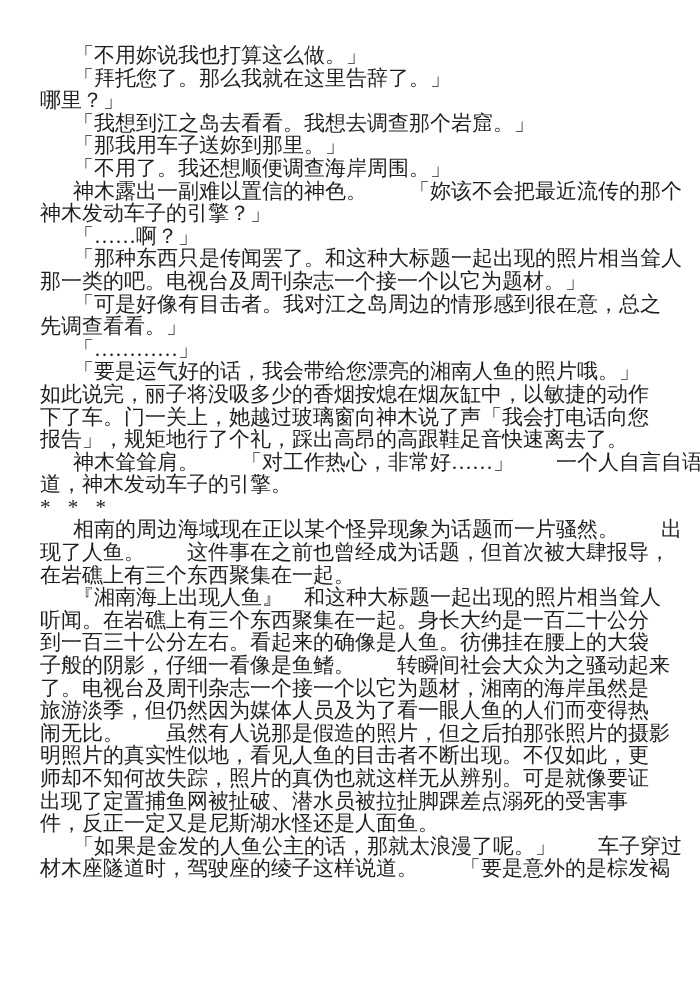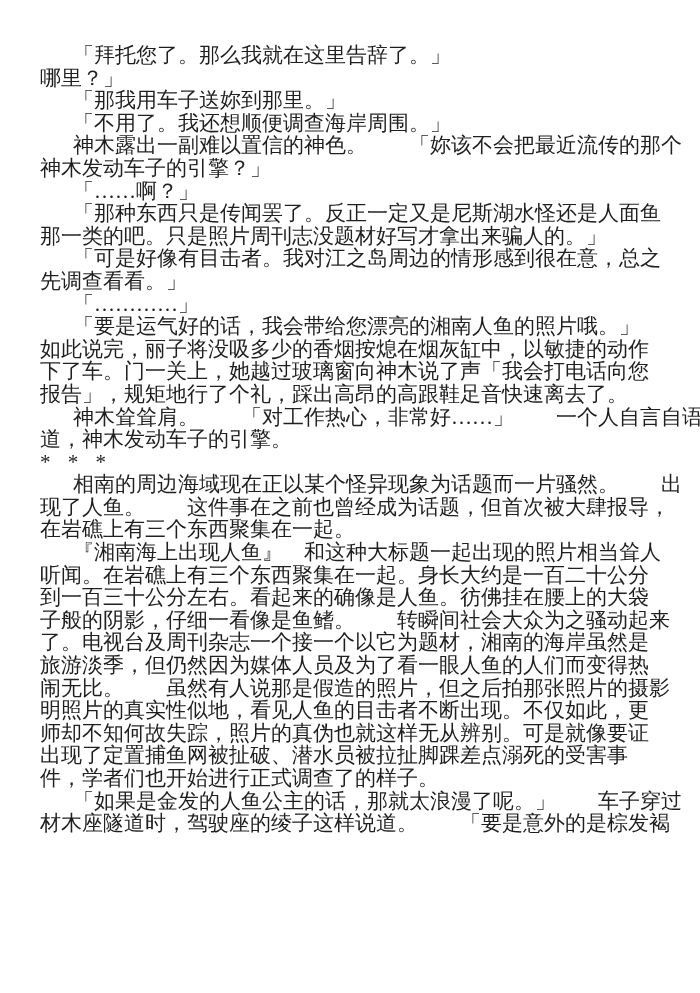--- a/index.html
+++ b/index.html
@@ -34,29 +34,31 @@
   }
   .line.separator {
     letter-spacing: 6px;
     font-size: 21px;
   }
 </style>
 </head>
 <body>
 
 <div class="page">
+  <div class="line indent">「不用妳说我也打算这么做。」</div>
   <div class="line indent">「拜托您了。那么我就在这里告辞了。」</div>
   <div class="line">哪里？」</div>
+  <div class="line indent">「我想到江之岛去看看。我想去调查那个岩窟。」</div>
   <div class="line indent">「那我用车子送妳到那里。」</div>
   <div class="line indent">「不用了。我还想顺便调查海岸周围。」</div>
   <div class="line indent">神木露出一副难以置信的神色。　　「妳该不会把最近流传的那个</div>
   <div class="line">神木发动车子的引擎？」</div>
   <div class="line indent">「……啊？」</div>
-  <div class="line indent">「那种东西只是传闻罢了。反正一定又是尼斯湖水怪还是人面鱼</div>
-  <div class="line">那一类的吧。只是照片周刊志没题材好写才拿出来骗人的。」</div>
+  <div class="line indent">「那种东西只是传闻罢了。和这种大标题一起出现的照片相当耸人</div>
+  <div class="line">那一类的吧。电视台及周刊杂志一个接一个以它为题材。」</div>
   <div class="line indent">「可是好像有目击者。我对江之岛周边的情形感到很在意，总之</div>
   <div class="line">先调查看看。」</div>
   <div class="line indent">「…………」</div>
   <div class="line indent">「要是运气好的话，我会带给您漂亮的湘南人鱼的照片哦。」</div>
   <div class="line">如此说完，丽子将没吸多少的香烟按熄在烟灰缸中，以敏捷的动作</div>
   <div class="line">下了车。门一关上，她越过玻璃窗向神木说了声「我会打电话向您</div>
   <div class="line">报告」，规矩地行了个礼，踩出高昂的高跟鞋足音快速离去了。</div>
   <div class="line indent">神木耸耸肩。　　「对工作热心，非常好……」　　一个人自言自语</div>
   <div class="line">道，神木发动车子的引擎。</div>
   <div class="line separator">* * *</div>
@@ -66,16 +68,16 @@
   <div class="line indent">『湘南海上出现人鱼』　和这种大标题一起出现的照片相当耸人</div>
   <div class="line">听闻。在岩礁上有三个东西聚集在一起。身长大约是一百二十公分</div>
   <div class="line">到一百三十公分左右。看起来的确像是人鱼。彷佛挂在腰上的大袋</div>
   <div class="line">子般的阴影，仔细一看像是鱼鳍。　　转瞬间社会大众为之骚动起来</div>
   <div class="line">了。电视台及周刊杂志一个接一个以它为题材，湘南的海岸虽然是</div>
   <div class="line">旅游淡季，但仍然因为媒体人员及为了看一眼人鱼的人们而变得热</div>
   <div class="line">闹无比。　　虽然有人说那是假造的照片，但之后拍那张照片的摄影</div>
   <div class="line">明照片的真实性似地，看见人鱼的目击者不断出现。不仅如此，更</div>
   <div class="line">师却不知何故失踪，照片的真伪也就这样无从辨别。可是就像要证</div>
   <div class="line">出现了定置捕鱼网被扯破、潜水员被拉扯脚踝差点溺死的受害事</div>
-  <div class="line">件，学者们也开始进行正式调查了的样子。</div>
+  <div class="line">件，反正一定又是尼斯湖水怪还是人面鱼。</div>
   <div class="line indent">「如果是金发的人鱼公主的话，那就太浪漫了呢。」　　车子穿过</div>
   <div class="line">材木座隧道时，驾驶座的绫子这样说道。　　「要是意外的是棕发褐</div>
 </div>
 
 </body></html>

